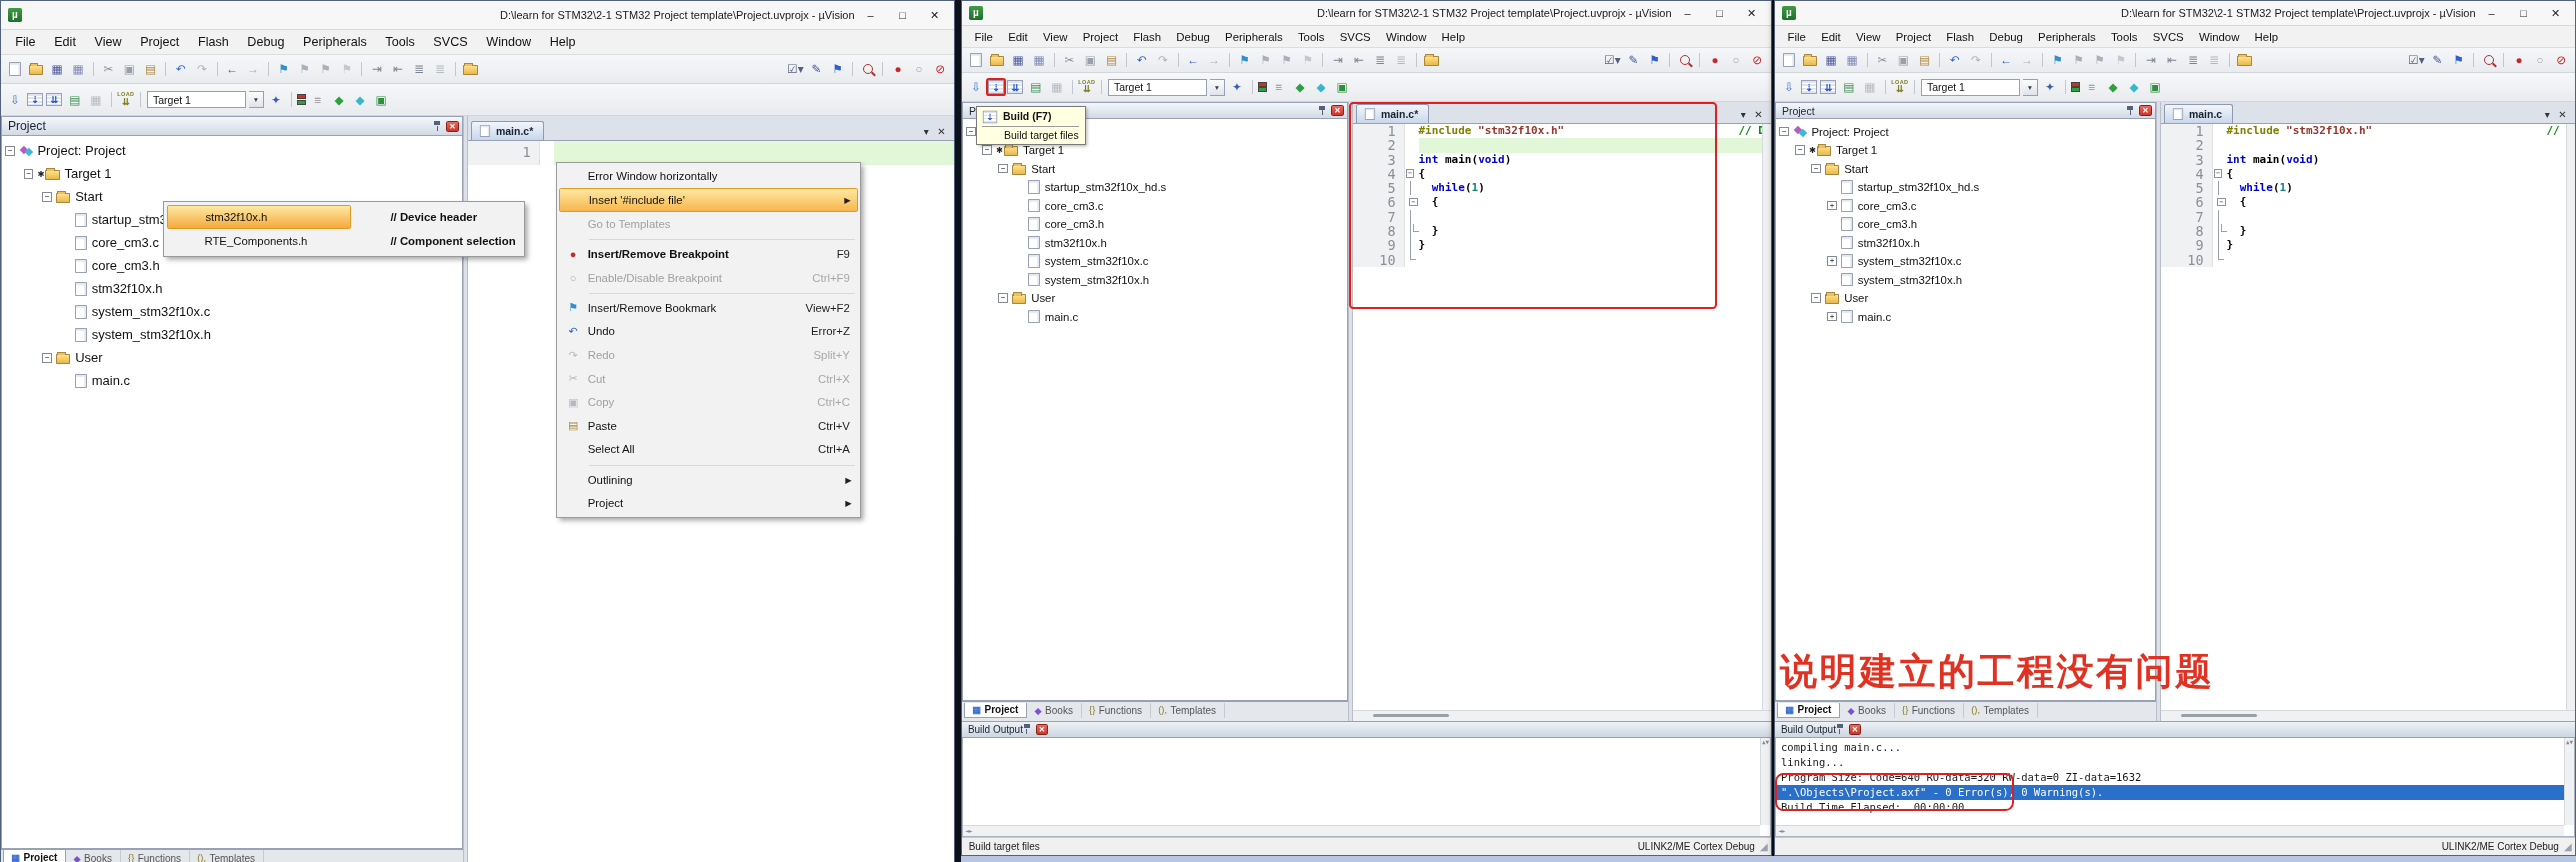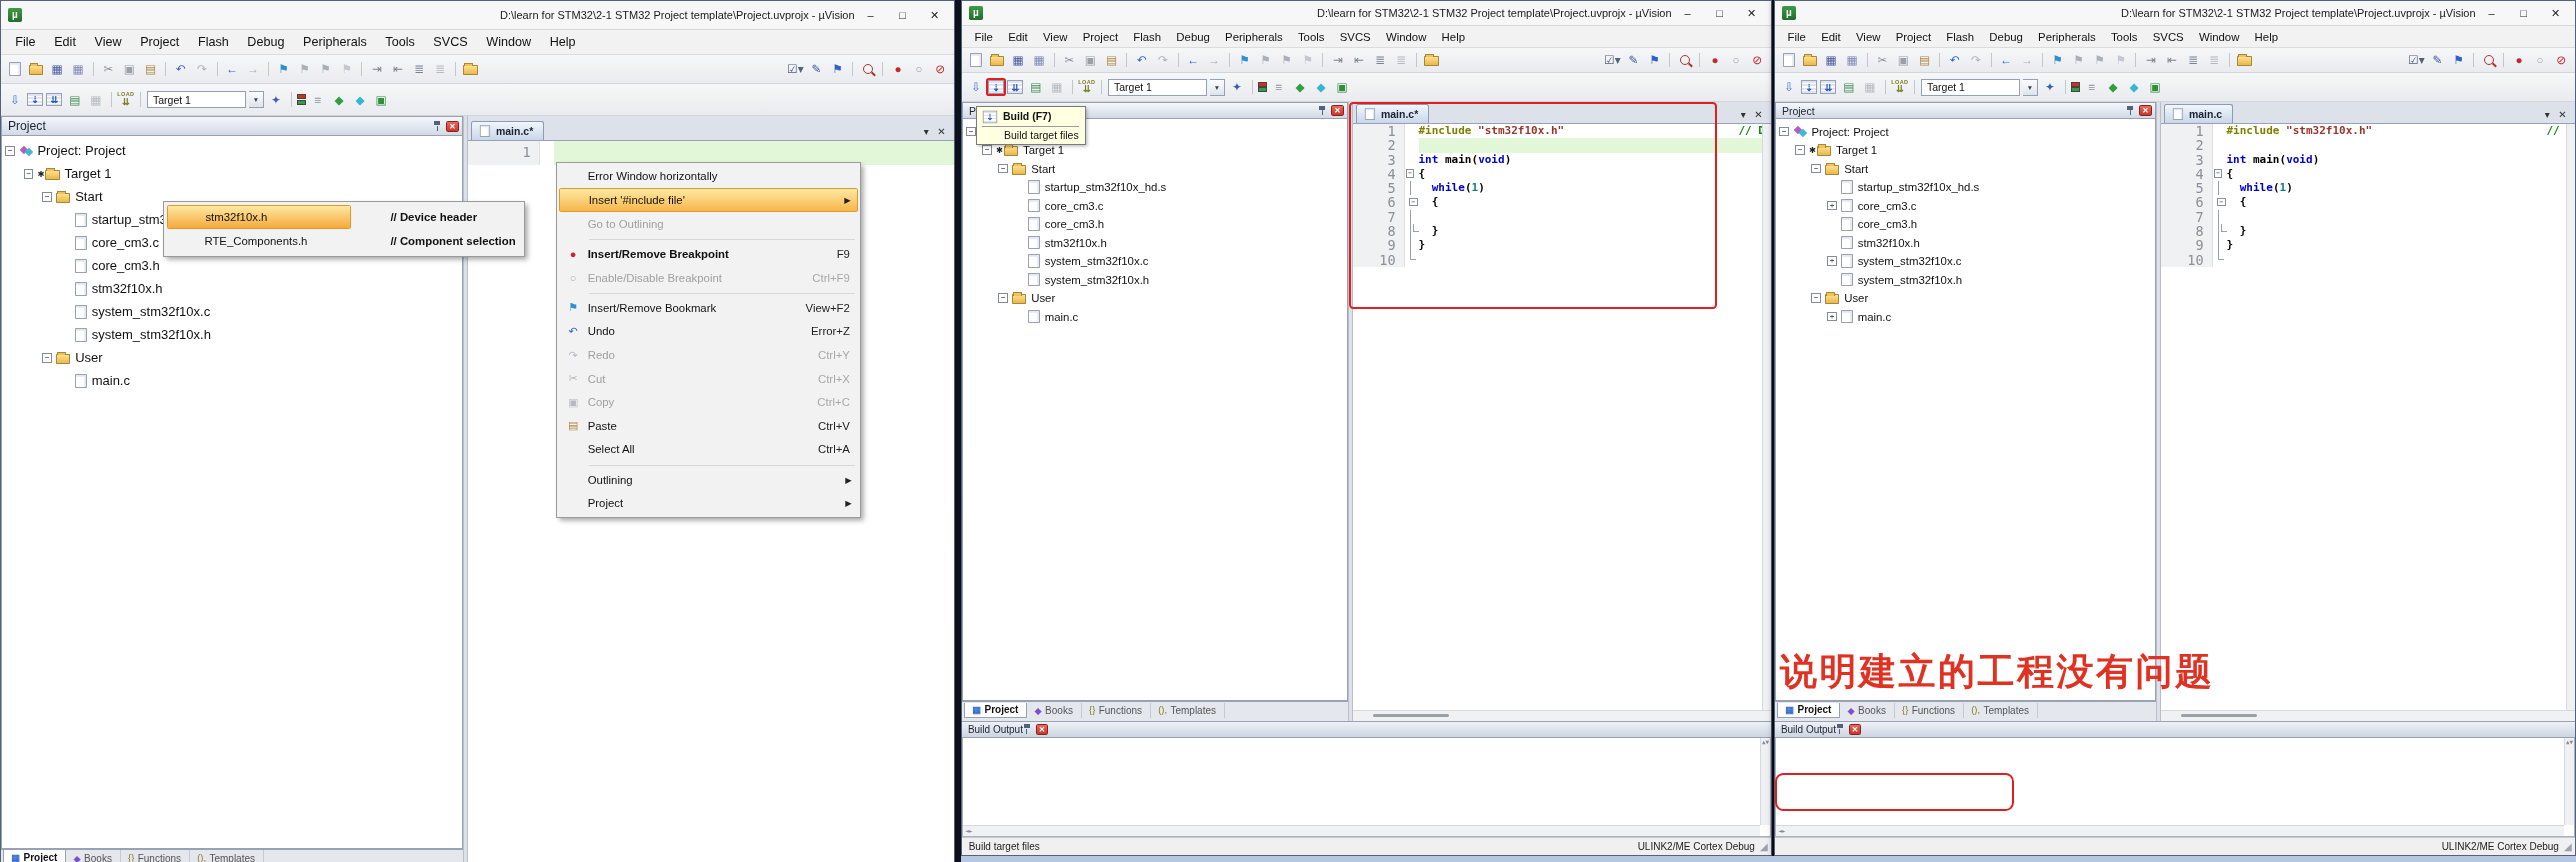--- a/index.html
+++ b/index.html
@@ -915,20 +915,27 @@
         </div>
       </div>
       <div class="bo">
         <div class="bo-head">
           <span>Build Output</span>
           <span class="ph-sp"></span>
           <span class="pin"></span>
           <span class="red-x">✕</span>
         </div>
         <div class="bo-body">
+          <div class="bo-lines">
+            <div class="bo-line">compiling main.c...</div>
+            <div class="bo-line">linking...</div>
+            <div class="bo-line">Program Size: Code=640 RO-data=320 RW-data=0 ZI-data=1632</div>
+            <div class="bo-line sel">".\Objects\Project.axf" - 0 Error(s), 0 Warning(s).</div>
+            <div class="bo-line">Build Time Elapsed:  00:00:00</div>
+          </div>
           <div class="bo-vscroll">▲▼</div>
           <div class="bo-hscroll">◄►</div>
         </div>
       </div>
       <div class="statusbar">
         <span></span>
         <span class="sb-right">
           <span>ULINK2/ME Cortex Debug</span>
           <span class="grip">◢</span>
         </span>
@@ -941,21 +948,21 @@
           <span class="cm-icon"></span>
           <span class="cm-label">Error Window horizontally</span>
         </div>
         <div class="cm-item hl">
           <span class="cm-icon"></span>
           <span class="cm-label">Insert '#include file'</span>
           <span class="cm-arrow">▶</span>
         </div>
         <div class="cm-item disabled">
           <span class="cm-icon"></span>
-          <span class="cm-label">Go to Outlining</span>
+          <span class="cm-label">Go to Templates</span>
         </div>
         <div class="cm-sep"></div>
         <div class="cm-item bold">
           <span class="cm-icon" style="color: rgb(196, 40, 40);">●</span>
           <span class="cm-label">Insert/Remove Breakpoint</span>
           <span class="cm-short">F9</span>
         </div>
         <div class="cm-item disabled">
           <span class="cm-icon" style="color: rgb(170, 176, 184);">○</span>
           <span class="cm-label">Enable/Disable Breakpoint</span>
@@ -968,21 +975,21 @@
           <span class="cm-short">View+F2</span>
         </div>
         <div class="cm-item">
           <span class="cm-icon" style="color: rgb(47, 98, 200);">↶</span>
           <span class="cm-label">Undo</span>
           <span class="cm-short">Error+Z</span>
         </div>
         <div class="cm-item disabled">
           <span class="cm-icon" style="color: rgb(180, 185, 192);">↷</span>
           <span class="cm-label">Redo</span>
-          <span class="cm-short">Ctrl+Y</span>
+          <span class="cm-short">Split+Y</span>
         </div>
         <div class="cm-item disabled">
           <span class="cm-icon" style="color: rgb(180, 185, 192);">✂</span>
           <span class="cm-label">Cut</span>
           <span class="cm-short">Ctrl+X</span>
         </div>
         <div class="cm-item disabled">
           <span class="cm-icon" style="color: rgb(180, 185, 192);">▣</span>
           <span class="cm-label">Copy</span>
           <span class="cm-short">Ctrl+C</span>

